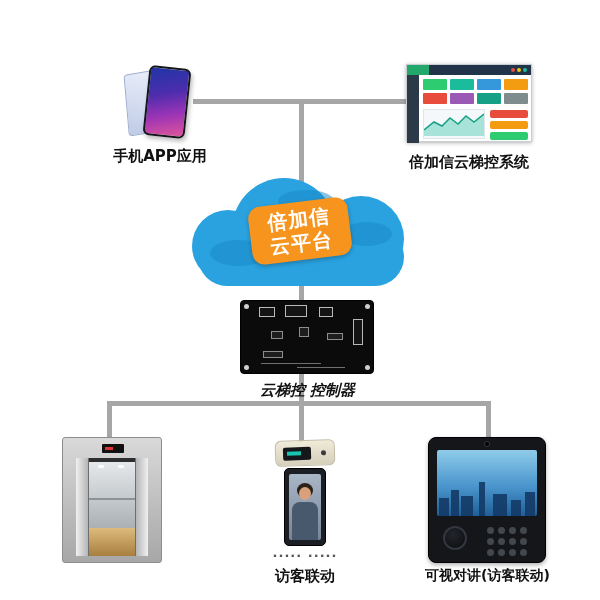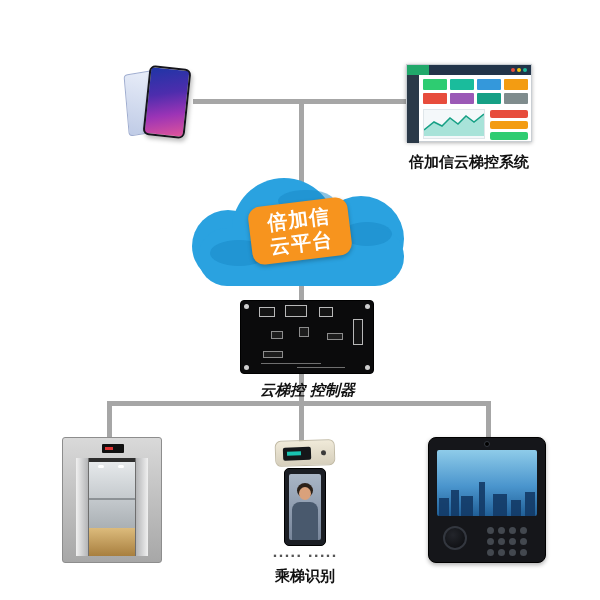--- a/index.html
+++ b/index.html
@@ -161,20 +161,21 @@
   <div class="line" style="left:299px; top:372px; width:5px; height:33px;"></div>
   <div class="line" style="left:107px; top:401px; width:384px; height:5px;"></div>
   <div class="line" style="left:107px; top:401px; width:5px; height:40px;"></div>
   <div class="line" style="left:299px; top:401px; width:5px; height:42px;"></div>
   <div class="line" style="left:486px; top:401px; width:5px; height:40px;"></div>
 
   <div class="node phone-node">
     <div class="phone-back"></div>
     <div class="phone-screen"></div>
   </div>
+  <div class="node-label" style="left:100px; top:147px; width:120px;">手机APP应用</div>
 
   <div class="node platform-node">
     <div class="dash-topbar">
       <div class="dash-logo"></div>
       <span class="dash-dot" style="right:16px; background:#e74c3c;"></span>
       <span class="dash-dot" style="right:10px; background:#f1c40f;"></span>
       <span class="dash-dot" style="right:4px; background:#1abc9c;"></span>
     </div>
     <div class="dash-sidebar"></div>
     <div class="dash-tiles">
@@ -257,21 +258,21 @@
     </div>
     <div class="rec-body">
       <div class="rec-screen">
         <div class="rec-hair"></div>
         <div class="rec-face"></div>
         <div class="rec-torso"></div>
       </div>
     </div>
   </div>
   <div class="rec-dots">..... .....</div>
-  <div class="node-label" style="left:255px; top:567px; width:100px;">乘梯识别</div>
+  <div class="node-label" style="left:255px; top:567px; width:100px;">访客联动</div>
 
   <div class="node intercom-node">
     <span class="itc-cam"></span>
     <div class="itc-screen">
       <div class="bld" style="left:2px; width:10px; height:18px;"></div>
       <div class="bld" style="left:14px; width:8px; height:26px;"></div>
       <div class="bld" style="left:24px; width:12px; height:20px;"></div>
       <div class="bld" style="left:42px; width:6px; height:34px;"></div>
       <div class="bld" style="left:56px; width:14px; height:22px;"></div>
       <div class="bld" style="left:74px; width:10px; height:16px;"></div>
@@ -286,14 +287,15 @@
       <span class="itc-key"></span>
       <span class="itc-key"></span>
       <span class="itc-key"></span>
       <span class="itc-key"></span>
       <span class="itc-key"></span>
       <span class="itc-key"></span>
       <span class="itc-key"></span>
       <span class="itc-key"></span>
     </div>
   </div>
+  <div class="node-label" style="left:415px; top:567px; width:145px; font-size:14px;">可视对讲(访客联动)</div>
 
 </div>
 
 </body></html>

